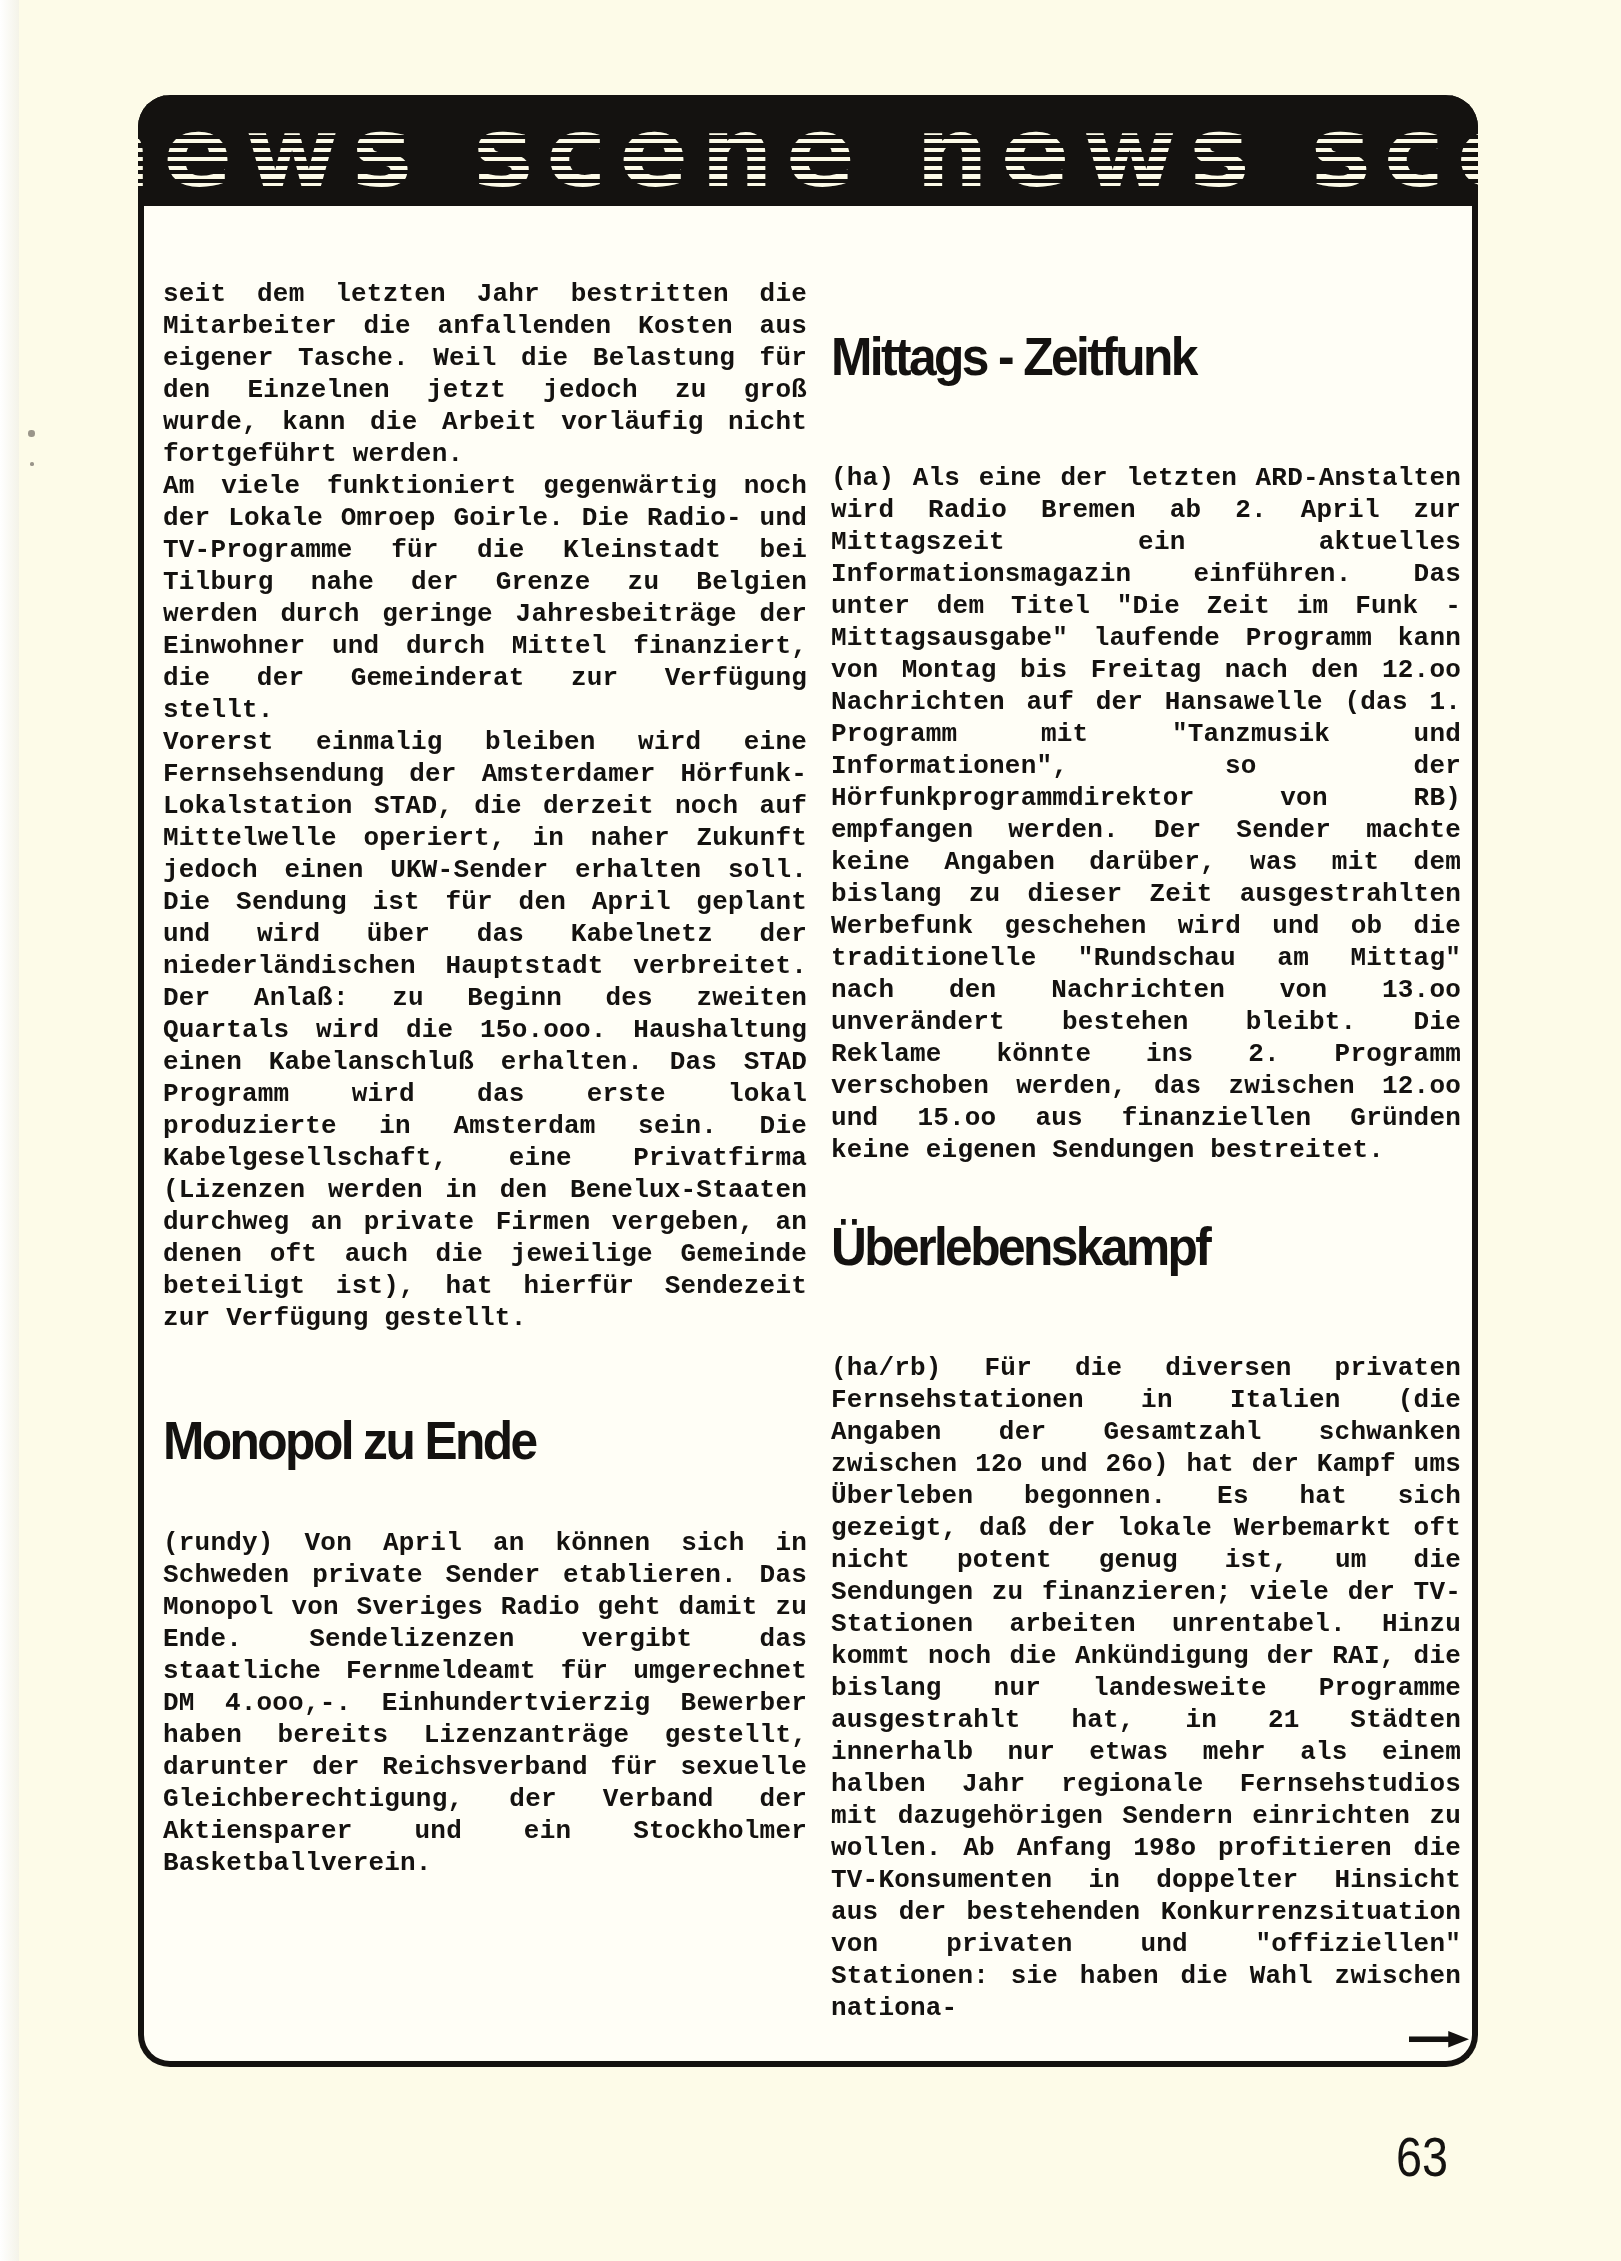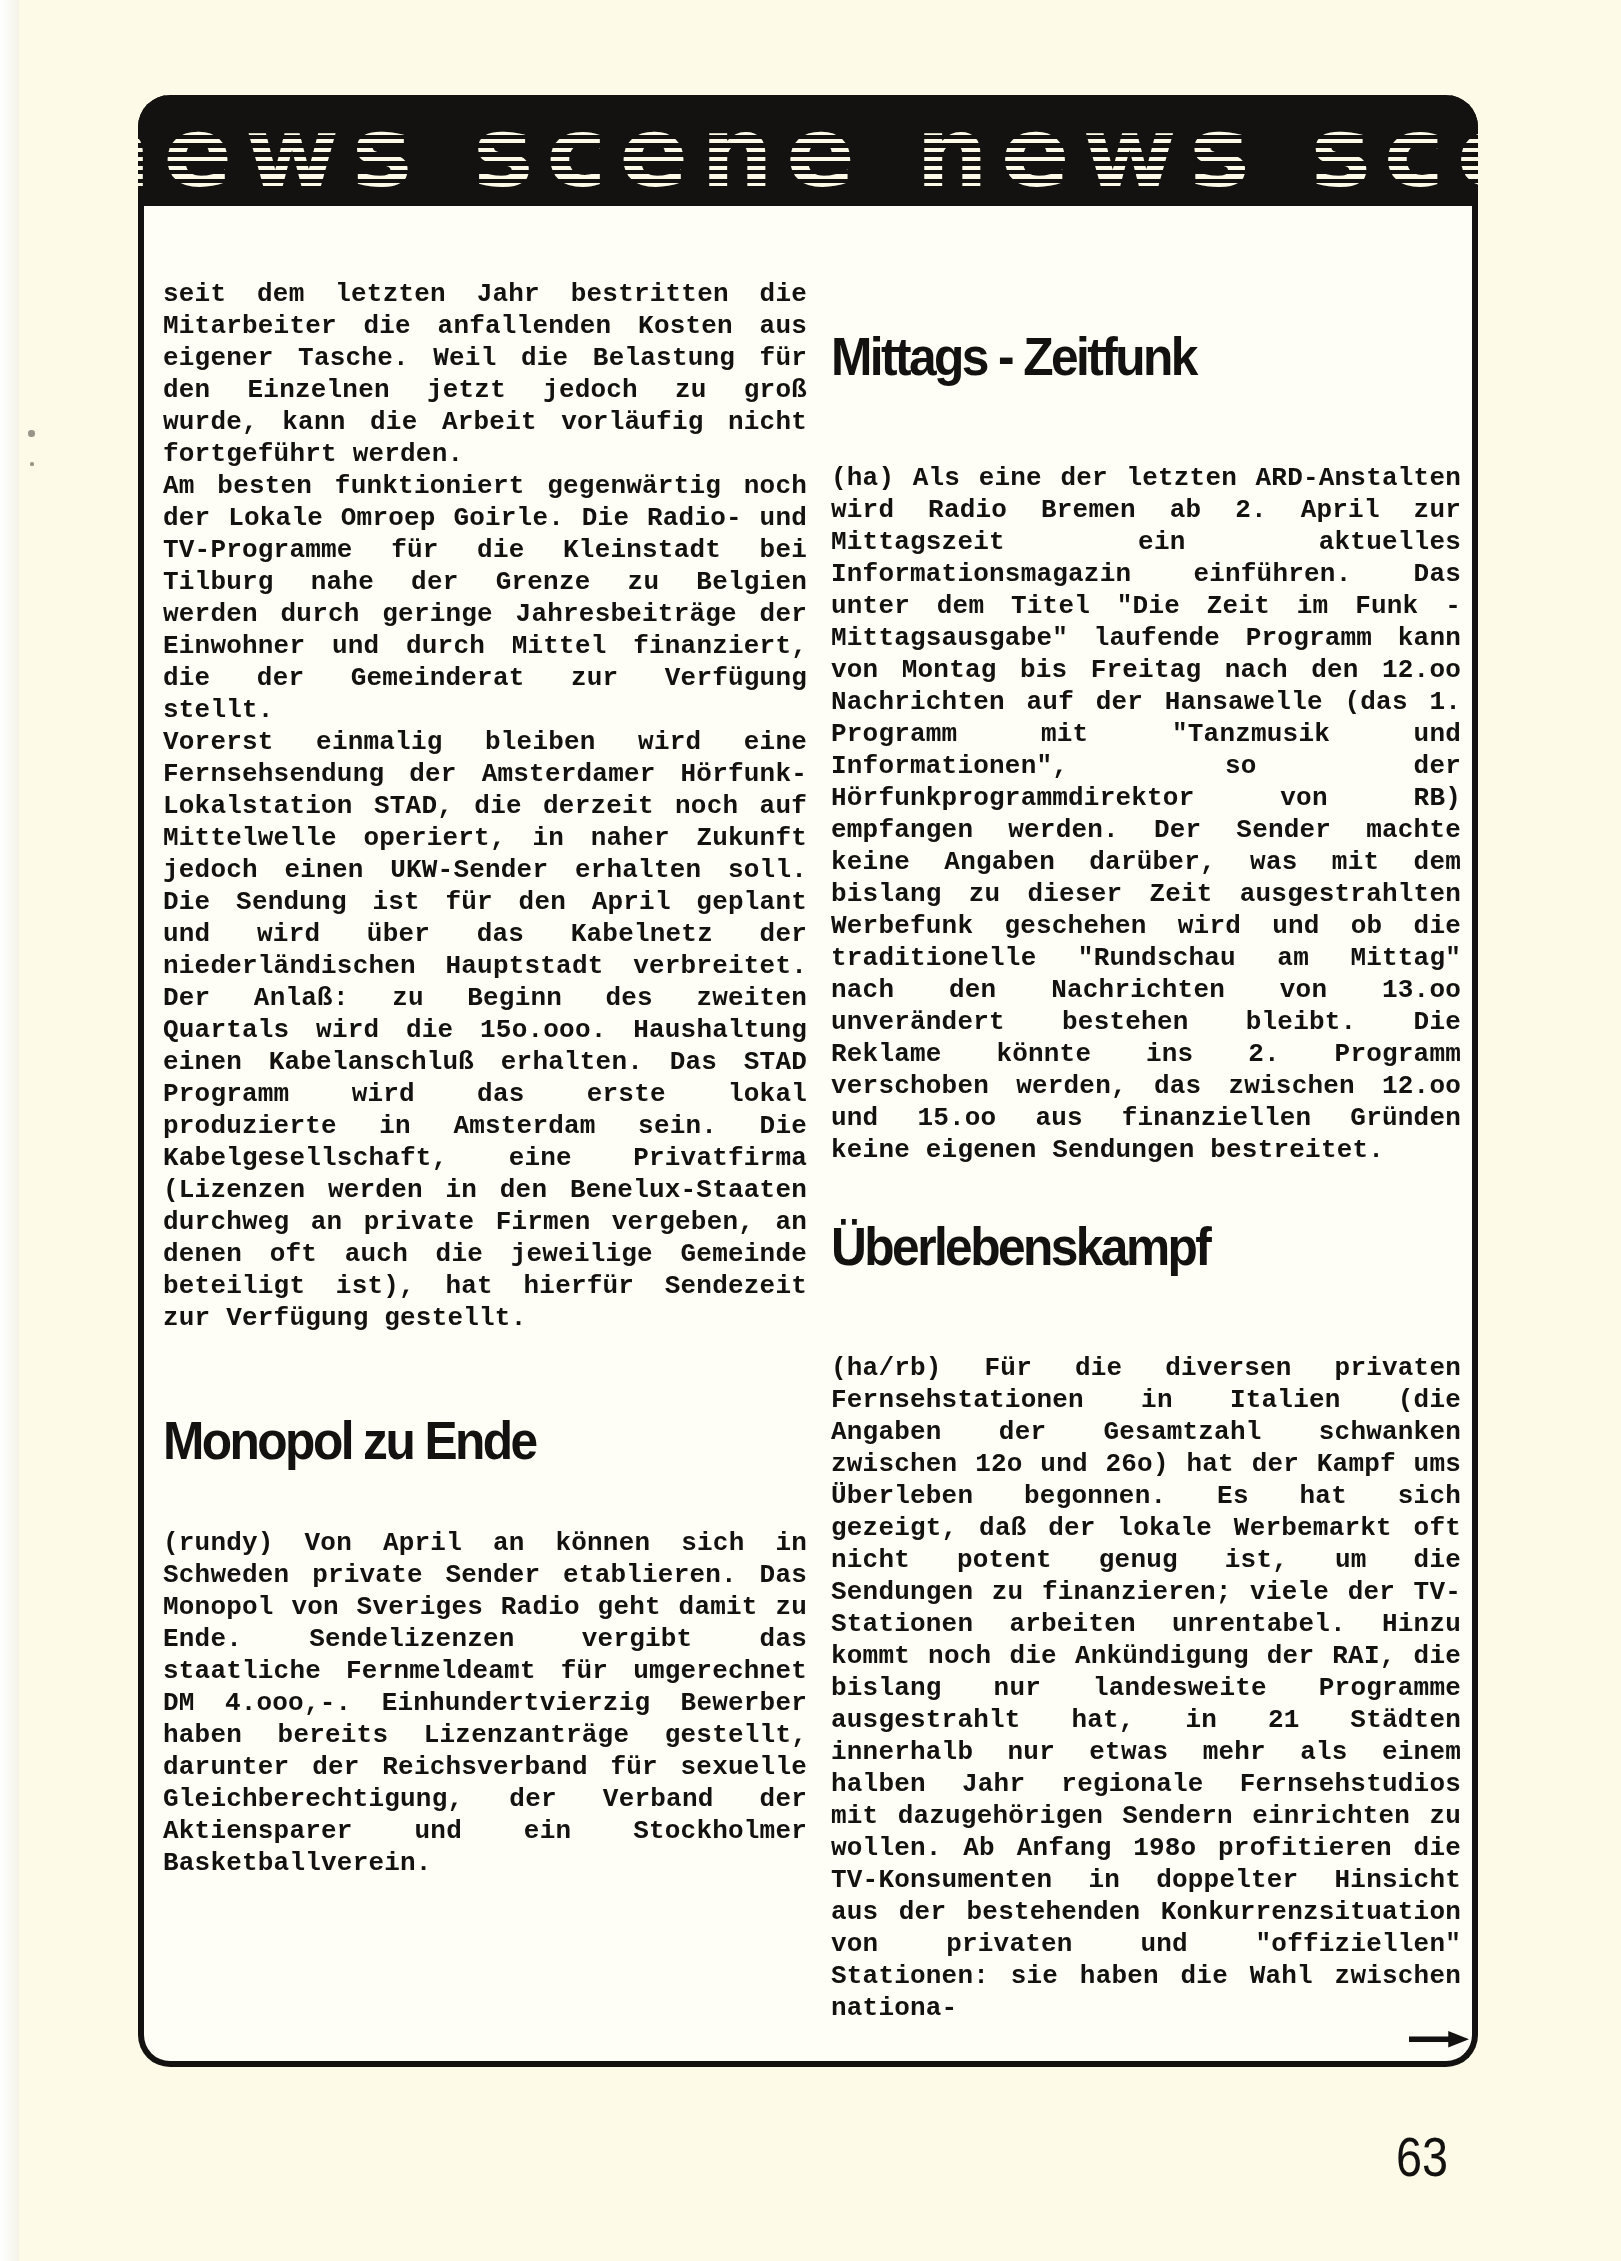--- a/index.html
+++ b/index.html
@@ -75,21 +75,21 @@
 <div class="punch" style="left:30px;top:462px;width:3.7px;height:3.7px;"></div>
 
 <div class="frame"></div>
 
 <div class="banner">
   <span class="banner-text">NEWS SCENE NEWS SCE</span>
 </div>
 
 <div class="col left">
   <p>seit dem letzten Jahr bestritten die Mitarbeiter die anfallenden Kosten aus eigener Tasche. Weil die Belastung für den Einzelnen jetzt jedoch zu groß wurde, kann die Arbeit vorläufig nicht fortgeführt werden.</p>
-  <p>Am besten funktioniert gegenwärtig noch der Lokale Omroep Goirle. Die Radio- und TV-Programme für die Kleinstadt bei Tilburg nahe der Grenze zu Belgien werden durch geringe Jahresbeiträge der Einwohner und durch Mittel finanziert, die der Gemeinderat zur Verfügung stellt.</p>
+  <p>Am viele funktioniert gegenwärtig noch der Lokale Omroep Goirle. Die Radio- und TV-Programme für die Kleinstadt bei Tilburg nahe der Grenze zu Belgien werden durch geringe Jahresbeiträge der Einwohner und durch Mittel finanziert, die der Gemeinderat zur Verfügung stellt.</p>
   <p>Vorerst einmalig bleiben wird eine Fernsehsendung der Amsterdamer Hörfunk-Lokalstation STAD, die derzeit noch auf Mittelwelle operiert, in naher Zukunft jedoch einen UKW-Sender erhalten soll. Die Sendung ist für den April geplant und wird über das Kabelnetz der niederländischen Hauptstadt verbreitet. Der Anlaß: zu Beginn des zweiten Quartals wird die 15o.ooo. Haushaltung einen Kabelanschluß erhalten. Das STAD Programm wird das erste lokal produzierte in Amsterdam sein. Die Kabelgesellschaft, eine Privatfirma (Lizenzen werden in den Benelux-Staaten durchweg an private Firmen vergeben, an denen oft auch die jeweilige Gemeinde beteiligt ist), hat hierfür Sendezeit zur Verfügung gestellt.</p>
   <h2 class="headline h-monopol">Monopol zu Ende</h2>
   <p>(rundy) Von April an können sich in Schweden private Sender etablieren. Das Monopol von Sveriges Radio geht damit zu Ende. Sendelizenzen vergibt das staatliche Fernmeldeamt für umgerechnet DM 4.ooo,-. Einhundertvierzig Bewerber haben bereits Lizenzanträge gestellt, darunter der Reichsverband für sexuelle Gleichberechtigung, der Verband der Aktiensparer und ein Stockholmer Basketballverein.</p>
 </div>
 
 <div class="col right">
   <h2 class="headline h-mittags">Mittags - Zeitfunk</h2>
   <p>(ha) Als eine der letzten ARD-Anstalten wird Radio Bremen ab 2. April zur Mittagszeit ein aktuelles Informationsmagazin einführen. Das unter dem Titel "Die Zeit im Funk - Mittagsausgabe" laufende Programm kann von Montag bis Freitag nach den 12.oo Nachrichten auf der Hansawelle (das 1. Programm mit "Tanzmusik und Informationen", so der Hörfunkprogrammdirektor von RB) empfangen werden. Der Sender machte keine Angaben darüber, was mit dem bislang zu dieser Zeit ausgestrahlten Werbefunk geschehen wird und ob die traditionelle "Rundschau am Mittag" nach den Nachrichten von 13.oo unverändert bestehen bleibt. Die Reklame könnte ins 2. Programm verschoben werden, das zwischen 12.oo und 15.oo aus finanziellen Gründen keine eigenen Sendungen bestreitet.</p>
   <h2 class="headline h-ueber">Überlebenskampf</h2>
   <p>(ha/rb) Für die diversen privaten Fernsehstationen in Italien (die Angaben der Gesamtzahl schwanken zwischen 12o und 26o) hat der Kampf ums Überleben begonnen. Es hat sich gezeigt, daß der lokale Werbemarkt oft nicht potent genug ist, um die Sendungen zu finanzieren; viele der TV-Stationen arbeiten unrentabel. Hinzu kommt noch die Ankündigung der RAI, die bislang nur landesweite Programme ausgestrahlt hat, in 21 Städten innerhalb nur etwas mehr als einem halben Jahr regionale Fernsehstudios mit dazugehörigen Sendern einrichten zu wollen. Ab Anfang 198o profitieren die TV-Konsumenten in doppelter Hinsicht aus der bestehenden Konkurrenzsituation von privaten und "offiziellen" Stationen: sie haben die Wahl zwischen nationa-</p>

